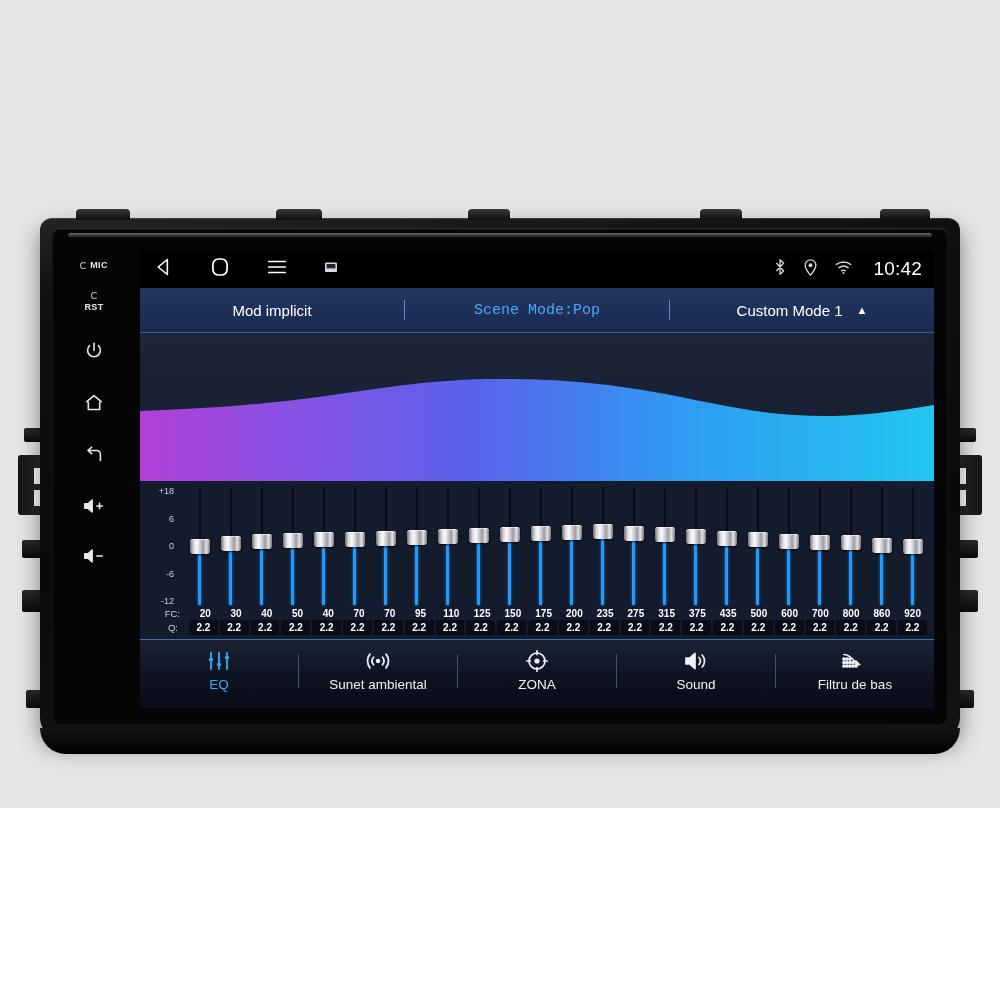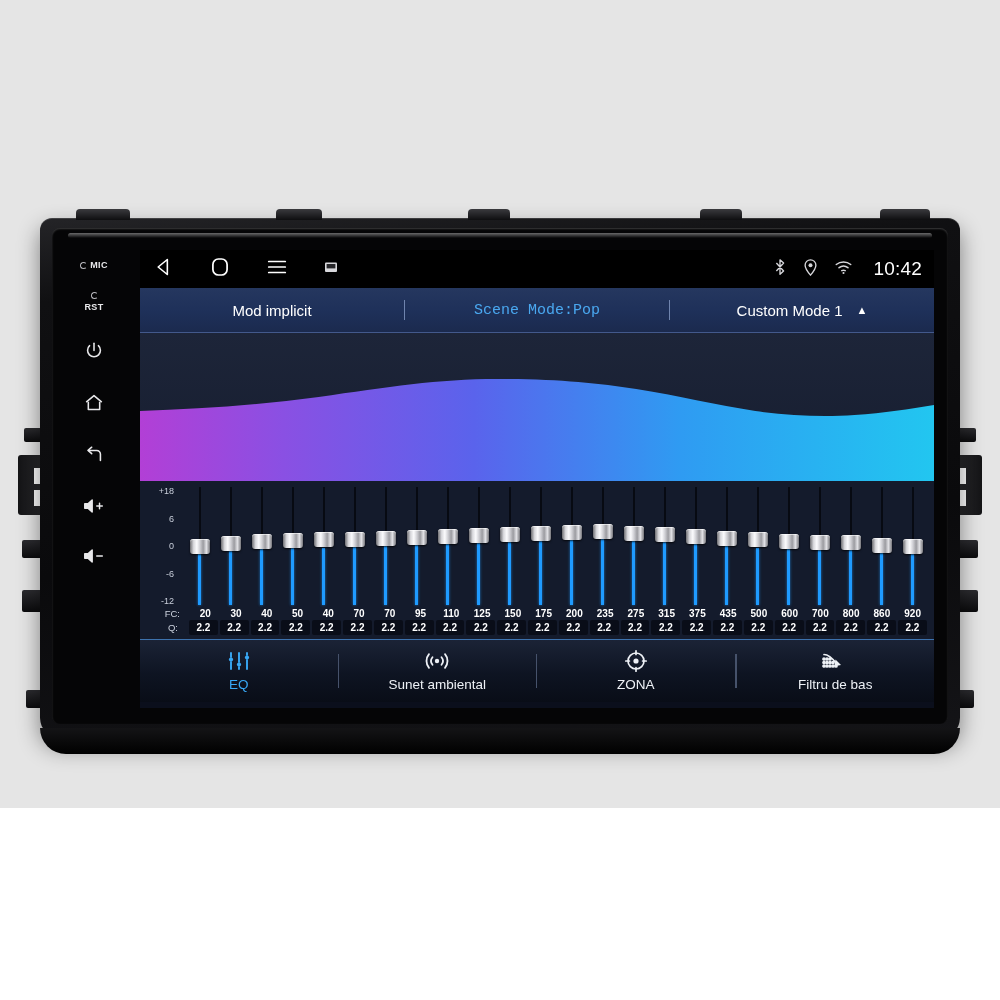--- a/index.html
+++ b/index.html
@@ -539,20 +539,30 @@
               <div class="navicon">
                 <svg width="24" height="24" viewBox="0 0 24 24" fill="none" stroke="#eef1f6" stroke-width="1.7">
                   <circle cx="12" cy="12" r="8"></circle>
                   <circle cx="12" cy="12" r="2.6" fill="#eef1f6" stroke="none"></circle>
                   <path d="M12 1.8v3.6M12 18.6v3.6M1.8 12h3.6M18.6 12h3.6" stroke-linecap="round"></path>
                 </svg>
               </div>
               <div>ZONA</div>
             </div>
             <div class="navsep"></div>
+            <div class="navcell">
+              <div class="navicon">
+                <svg width="26" height="22" viewBox="0 0 26 22" fill="none" stroke="#eef1f6" stroke-width="1.7" stroke-linejoin="round">
+                  <path d="M3 8h4l5-4.5v15L7 14H3z" fill="#eef1f6"></path>
+                  <path d="M16 7.5a5.5 5.5 0 0 1 0 7" stroke-linecap="round"></path>
+                  <path d="M19.2 5a9 9 0 0 1 0 12" stroke-linecap="round"></path>
+                </svg>
+              </div>
+              <div>Sound</div>
+            </div>
             <div class="navsep"></div>
             <div class="navcell">
               <div class="navicon">
                 <svg width="28" height="22" viewBox="0 0 28 22" fill="none" stroke="#eef1f6" stroke-width="1.7">
                   <path d="M3 4.5C8 4.5 12 9 15.5 13.5" stroke-linecap="round"></path>
                   <path d="M14.5 9.5 20 15l-6.5 1.2" fill="#eef1f6" stroke="none"></path>
                   <g fill="#eef1f6">
                     <circle cx="3" cy="9" r="1"></circle>
                     <circle cx="6" cy="9" r="1"></circle>
                     <circle cx="9" cy="9" r="1"></circle>

